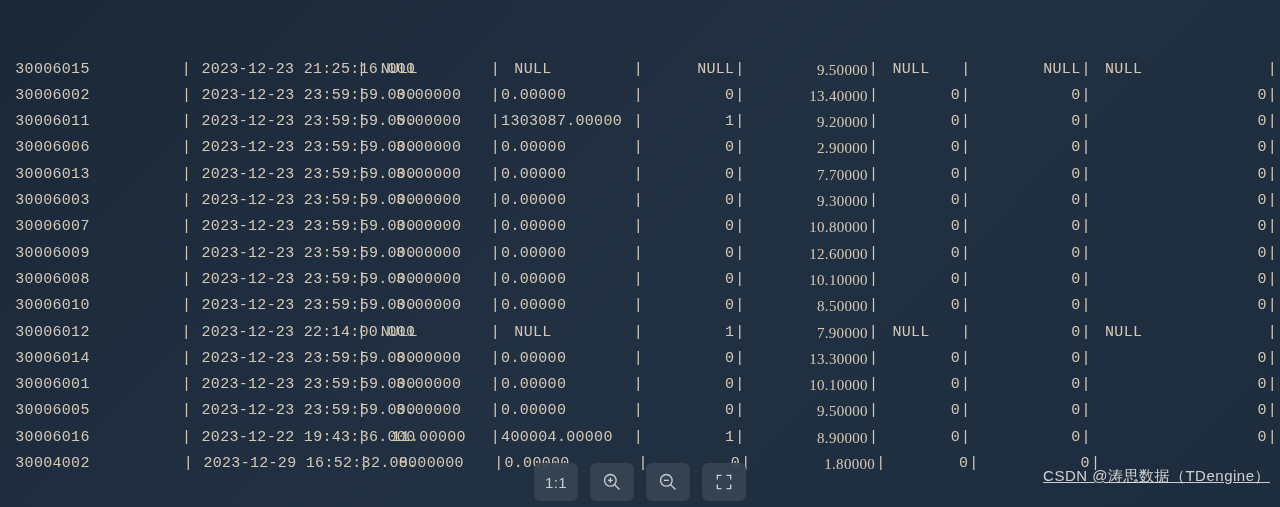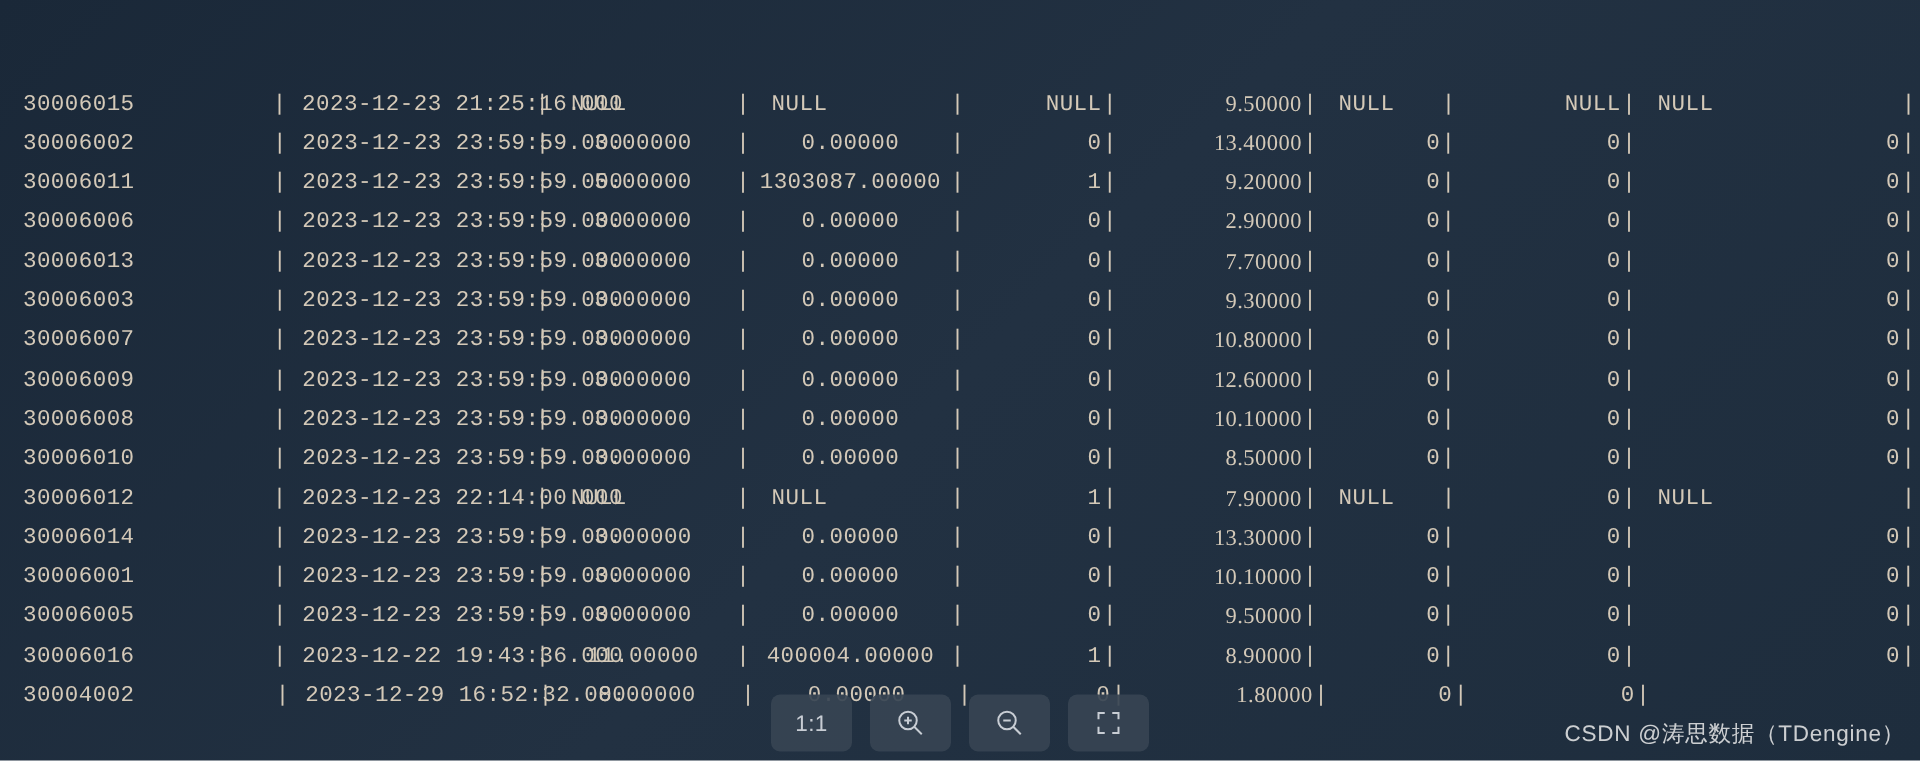--- a/index.html
+++ b/index.html
@@ -19,59 +19,60 @@
     white-space: pre;
     line-height: 26.3px;
   }
   .row { display: flex; }
   .cell { display: inline-block; }
   .id   { width: 190px; text-align: left; padding-left: 4px; }
   .sep  { display: inline-block; width: 12px; text-align: center; }
   .ts   { width: 164px; text-align: left; }
   .c1   { width: 130px; text-align: center; }
   .c1n  { width: 130px; text-align: left; padding-left: 4px; }
-  .c2   { width: 140px; text-align: center; }
+  .c2   { width: 140px; text-align: left; }
   .c2n  { width: 140px; text-align: left; padding-left: 4px; }
   .c3   { width: 96px; text-align: right; }
   .c4   { width: 130px; text-align: right; font-family: Liberation Serif, serif; }
   .c5   { width: 86px; text-align: right; }
   .c5n  { width: 86px; text-align: left; padding-left: 4px; }
   .c6   { width: 116px; text-align: right; }
   .c7   { width: 186px; text-align: right; }
   .c7n  { width: 186px; text-align: left; padding-left: 4px; }
   .toolbar {
     position: absolute;
     bottom: 6px;
     left: 50%;
     transform: translateX(-50%);
     display: flex;
     gap: 12px;
   }
   .tool-btn {
-    width: 54px;
+    width: 44px;
     height: 38px;
     background: rgba(55, 68, 82, 0.92);
     border-radius: 6px;
     display: flex;
     align-items: center;
     justify-content: center;
     color: #c8cdd4;
     font-family: sans-serif;
     font-size: 15px;
     cursor: pointer;
   }
   .tool-btn svg { width: 20px; height: 20px; stroke: #c8cdd4; fill: none; stroke-width: 1.6; }
   .watermark {
     position: absolute;
     right: 10px;
-    bottom: 8px;
+    bottom: 21px;
     font-family: sans-serif;
     font-size: 15px;
     color: rgba(235, 235, 235, 0.85);
     letter-spacing: 0.5px;
+    text-decoration: underline;
   }
 </style>
 </head>
 <body>
 
 <div class="terminal">
   <div id="rows"><div class="row"><span class="cell id"> 30006015</span><span class="sep">|</span><span class="cell ts"> 2023-12-23 21:25:16.000</span><span class="sep">|</span><span class="cell c1n"> NULL</span><span class="sep">|</span><span class="cell c2n"> NULL</span><span class="sep">|</span><span class="cell c3">NULL</span><span class="sep">|</span><span class="cell c4">9.50000</span><span class="sep">|</span><span class="cell c5n"> NULL</span><span class="sep">|</span><span class="cell c6">NULL</span><span class="sep">|</span><span class="cell c7n"> NULL</span><span class="sep">|</span></div><div class="row"><span class="cell id"> 30006002</span><span class="sep">|</span><span class="cell ts"> 2023-12-23 23:59:59.000</span><span class="sep">|</span><span class="cell c1">3.00000</span><span class="sep">|</span><span class="cell c2">0.00000</span><span class="sep">|</span><span class="cell c3">0</span><span class="sep">|</span><span class="cell c4">13.40000</span><span class="sep">|</span><span class="cell c5">0</span><span class="sep">|</span><span class="cell c6">0</span><span class="sep">|</span><span class="cell c7">0</span><span class="sep">|</span></div><div class="row"><span class="cell id"> 30006011</span><span class="sep">|</span><span class="cell ts"> 2023-12-23 23:59:59.000</span><span class="sep">|</span><span class="cell c1">5.00000</span><span class="sep">|</span><span class="cell c2">1303087.00000</span><span class="sep">|</span><span class="cell c3">1</span><span class="sep">|</span><span class="cell c4">9.20000</span><span class="sep">|</span><span class="cell c5">0</span><span class="sep">|</span><span class="cell c6">0</span><span class="sep">|</span><span class="cell c7">0</span><span class="sep">|</span></div><div class="row"><span class="cell id"> 30006006</span><span class="sep">|</span><span class="cell ts"> 2023-12-23 23:59:59.000</span><span class="sep">|</span><span class="cell c1">3.00000</span><span class="sep">|</span><span class="cell c2">0.00000</span><span class="sep">|</span><span class="cell c3">0</span><span class="sep">|</span><span class="cell c4">2.90000</span><span class="sep">|</span><span class="cell c5">0</span><span class="sep">|</span><span class="cell c6">0</span><span class="sep">|</span><span class="cell c7">0</span><span class="sep">|</span></div><div class="row"><span class="cell id"> 30006013</span><span class="sep">|</span><span class="cell ts"> 2023-12-23 23:59:59.000</span><span class="sep">|</span><span class="cell c1">3.00000</span><span class="sep">|</span><span class="cell c2">0.00000</span><span class="sep">|</span><span class="cell c3">0</span><span class="sep">|</span><span class="cell c4">7.70000</span><span class="sep">|</span><span class="cell c5">0</span><span class="sep">|</span><span class="cell c6">0</span><span class="sep">|</span><span class="cell c7">0</span><span class="sep">|</span></div><div class="row"><span class="cell id"> 30006003</span><span class="sep">|</span><span class="cell ts"> 2023-12-23 23:59:59.000</span><span class="sep">|</span><span class="cell c1">3.00000</span><span class="sep">|</span><span class="cell c2">0.00000</span><span class="sep">|</span><span class="cell c3">0</span><span class="sep">|</span><span class="cell c4">9.30000</span><span class="sep">|</span><span class="cell c5">0</span><span class="sep">|</span><span class="cell c6">0</span><span class="sep">|</span><span class="cell c7">0</span><span class="sep">|</span></div><div class="row"><span class="cell id"> 30006007</span><span class="sep">|</span><span class="cell ts"> 2023-12-23 23:59:59.000</span><span class="sep">|</span><span class="cell c1">3.00000</span><span class="sep">|</span><span class="cell c2">0.00000</span><span class="sep">|</span><span class="cell c3">0</span><span class="sep">|</span><span class="cell c4">10.80000</span><span class="sep">|</span><span class="cell c5">0</span><span class="sep">|</span><span class="cell c6">0</span><span class="sep">|</span><span class="cell c7">0</span><span class="sep">|</span></div><div class="row"><span class="cell id"> 30006009</span><span class="sep">|</span><span class="cell ts"> 2023-12-23 23:59:59.000</span><span class="sep">|</span><span class="cell c1">3.00000</span><span class="sep">|</span><span class="cell c2">0.00000</span><span class="sep">|</span><span class="cell c3">0</span><span class="sep">|</span><span class="cell c4">12.60000</span><span class="sep">|</span><span class="cell c5">0</span><span class="sep">|</span><span class="cell c6">0</span><span class="sep">|</span><span class="cell c7">0</span><span class="sep">|</span></div><div class="row"><span class="cell id"> 30006008</span><span class="sep">|</span><span class="cell ts"> 2023-12-23 23:59:59.000</span><span class="sep">|</span><span class="cell c1">3.00000</span><span class="sep">|</span><span class="cell c2">0.00000</span><span class="sep">|</span><span class="cell c3">0</span><span class="sep">|</span><span class="cell c4">10.10000</span><span class="sep">|</span><span class="cell c5">0</span><span class="sep">|</span><span class="cell c6">0</span><span class="sep">|</span><span class="cell c7">0</span><span class="sep">|</span></div><div class="row"><span class="cell id"> 30006010</span><span class="sep">|</span><span class="cell ts"> 2023-12-23 23:59:59.000</span><span class="sep">|</span><span class="cell c1">3.00000</span><span class="sep">|</span><span class="cell c2">0.00000</span><span class="sep">|</span><span class="cell c3">0</span><span class="sep">|</span><span class="cell c4">8.50000</span><span class="sep">|</span><span class="cell c5">0</span><span class="sep">|</span><span class="cell c6">0</span><span class="sep">|</span><span class="cell c7">0</span><span class="sep">|</span></div><div class="row"><span class="cell id"> 30006012</span><span class="sep">|</span><span class="cell ts"> 2023-12-23 22:14:00.000</span><span class="sep">|</span><span class="cell c1n"> NULL</span><span class="sep">|</span><span class="cell c2n"> NULL</span><span class="sep">|</span><span class="cell c3">1</span><span class="sep">|</span><span class="cell c4">7.90000</span><span class="sep">|</span><span class="cell c5n"> NULL</span><span class="sep">|</span><span class="cell c6">0</span><span class="sep">|</span><span class="cell c7n"> NULL</span><span class="sep">|</span></div><div class="row"><span class="cell id"> 30006014</span><span class="sep">|</span><span class="cell ts"> 2023-12-23 23:59:59.000</span><span class="sep">|</span><span class="cell c1">3.00000</span><span class="sep">|</span><span class="cell c2">0.00000</span><span class="sep">|</span><span class="cell c3">0</span><span class="sep">|</span><span class="cell c4">13.30000</span><span class="sep">|</span><span class="cell c5">0</span><span class="sep">|</span><span class="cell c6">0</span><span class="sep">|</span><span class="cell c7">0</span><span class="sep">|</span></div><div class="row"><span class="cell id"> 30006001</span><span class="sep">|</span><span class="cell ts"> 2023-12-23 23:59:59.000</span><span class="sep">|</span><span class="cell c1">3.00000</span><span class="sep">|</span><span class="cell c2">0.00000</span><span class="sep">|</span><span class="cell c3">0</span><span class="sep">|</span><span class="cell c4">10.10000</span><span class="sep">|</span><span class="cell c5">0</span><span class="sep">|</span><span class="cell c6">0</span><span class="sep">|</span><span class="cell c7">0</span><span class="sep">|</span></div><div class="row"><span class="cell id"> 30006005</span><span class="sep">|</span><span class="cell ts"> 2023-12-23 23:59:59.000</span><span class="sep">|</span><span class="cell c1">3.00000</span><span class="sep">|</span><span class="cell c2">0.00000</span><span class="sep">|</span><span class="cell c3">0</span><span class="sep">|</span><span class="cell c4">9.50000</span><span class="sep">|</span><span class="cell c5">0</span><span class="sep">|</span><span class="cell c6">0</span><span class="sep">|</span><span class="cell c7">0</span><span class="sep">|</span></div><div class="row"><span class="cell id"> 30006016</span><span class="sep">|</span><span class="cell ts"> 2023-12-22 19:43:36.000</span><span class="sep">|</span><span class="cell c1">11.00000</span><span class="sep">|</span><span class="cell c2">400004.00000</span><span class="sep">|</span><span class="cell c3">1</span><span class="sep">|</span><span class="cell c4">8.90000</span><span class="sep">|</span><span class="cell c5">0</span><span class="sep">|</span><span class="cell c6">0</span><span class="sep">|</span><span class="cell c7">0</span><span class="sep">|</span></div><div class="row"><span class="cell id"> 30004002</span><span class="sep">|</span><span class="cell ts"> 2023-12-29 16:52:32.000</span><span class="sep">|</span><span class="cell c1">8.00000</span><span class="sep">|</span><span class="cell c2">0.00000</span><span class="sep">|</span><span class="cell c3">0</span><span class="sep">|</span><span class="cell c4">1.80000</span><span class="sep">|</span><span class="cell c5">0</span><span class="sep">|</span><span class="cell c6">0</span><span class="sep">|</span><span class="cell c7"></span></div></div>
   
   
 </div>

